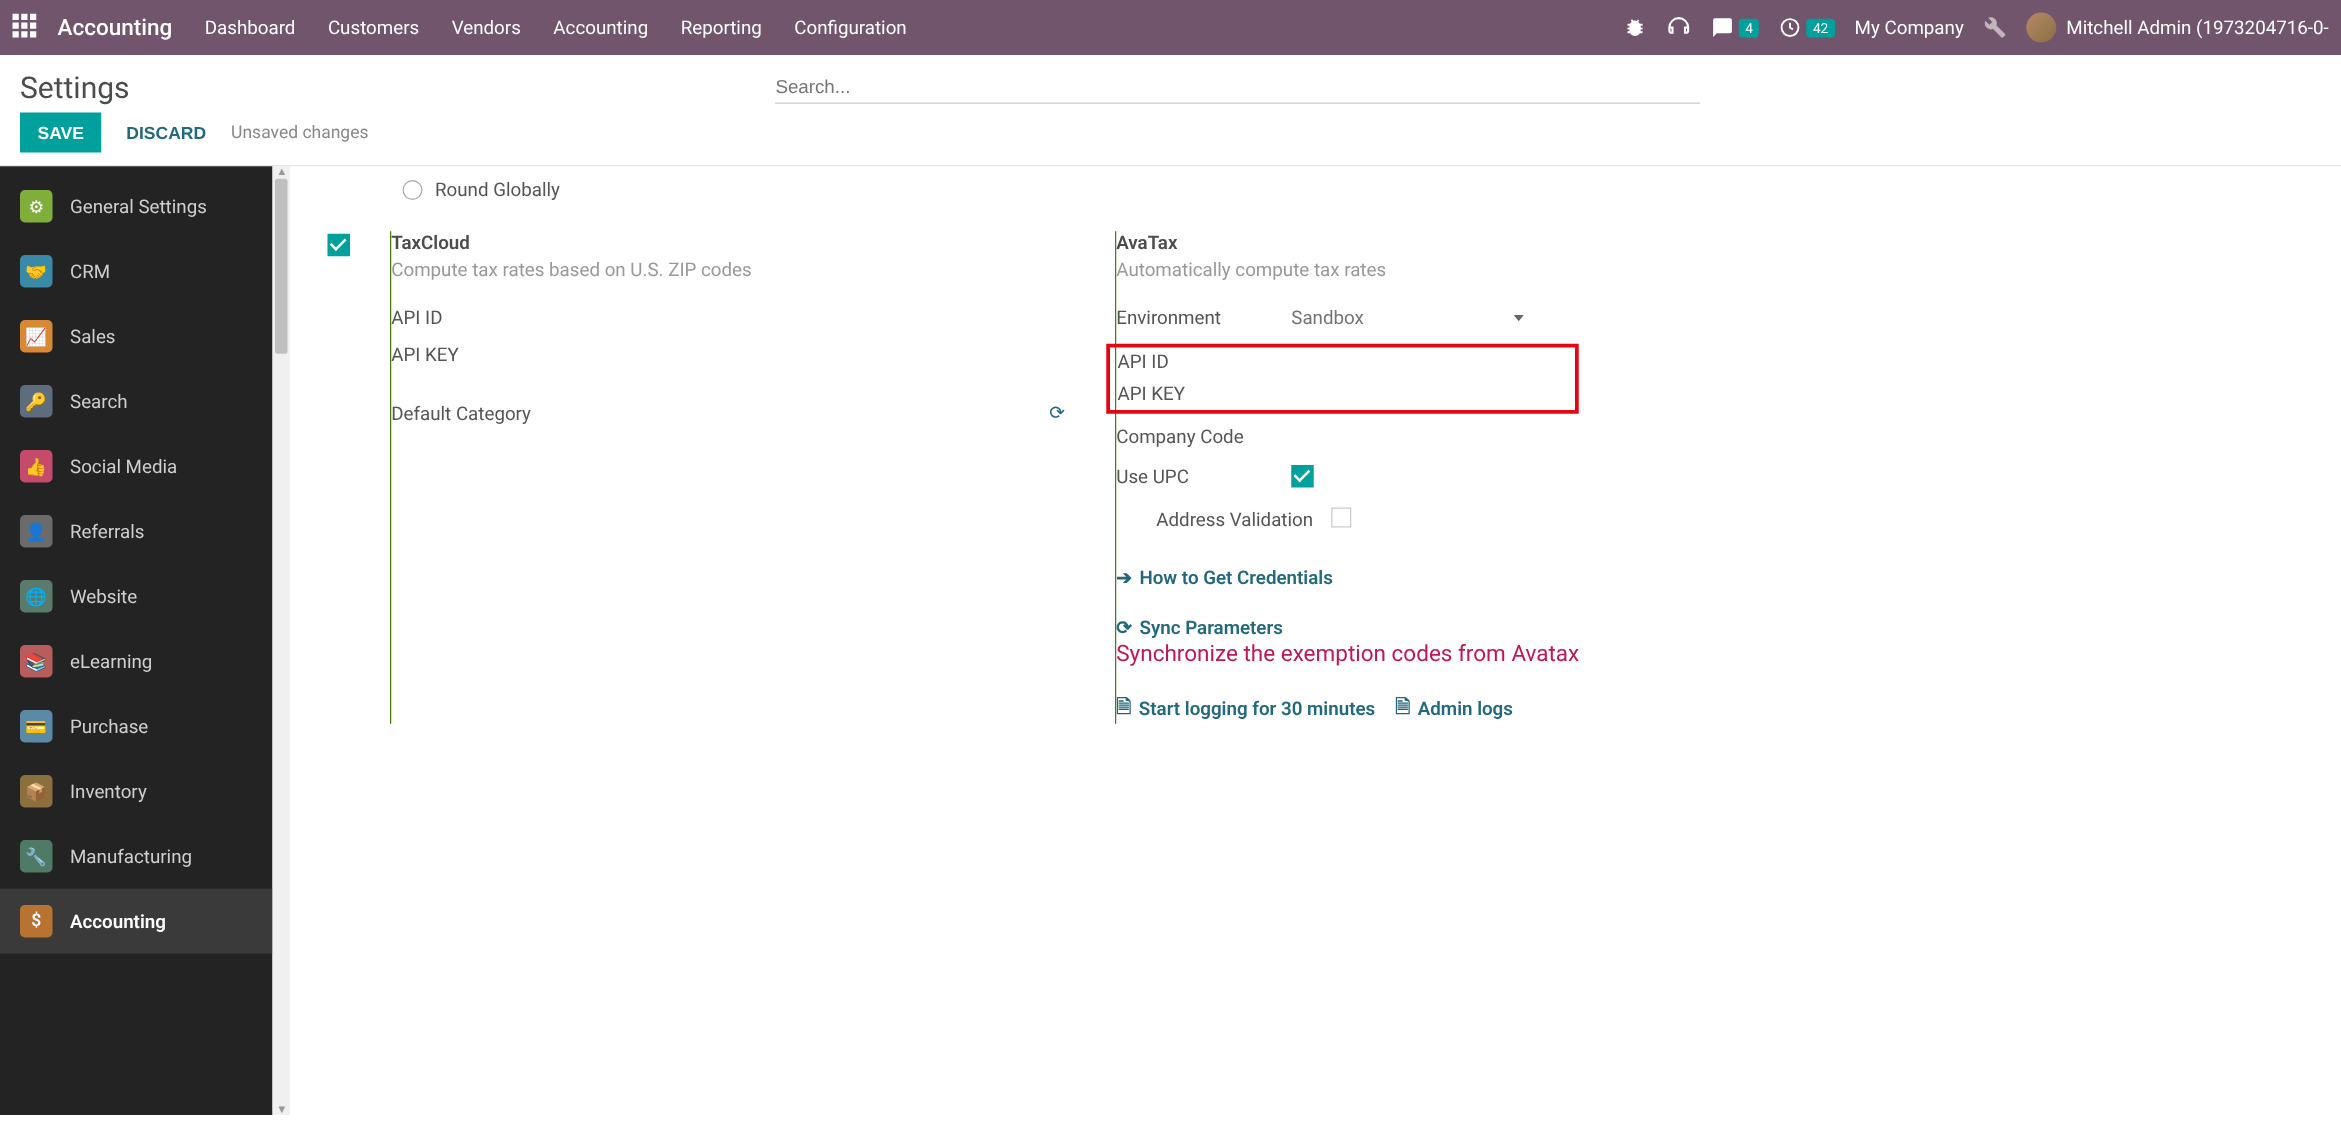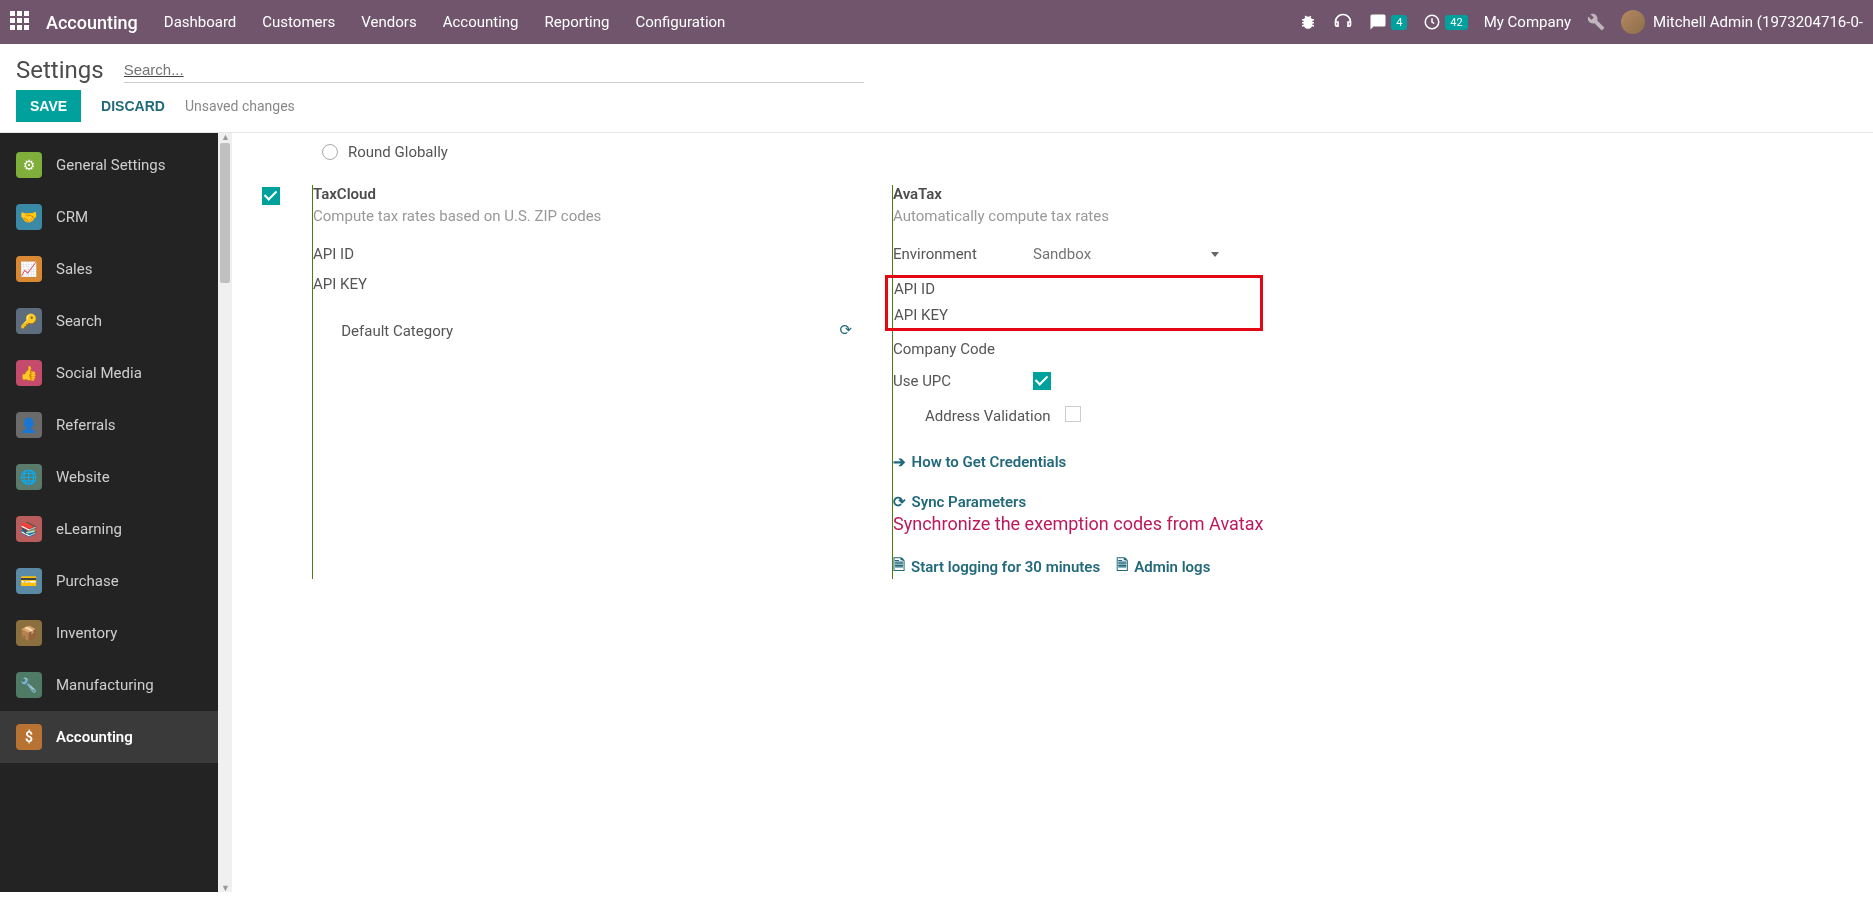--- a/index.html
+++ b/index.html
@@ -19,21 +19,21 @@
 .navbar .avatar { width: 24px; height: 24px; border-radius: 50%; background: linear-gradient(135deg,#b58863,#8b6f47); display:inline-block; }
 .navbar .user { display: flex; align-items: center; gap: 8px; cursor: pointer; font-size: 15px; white-space: nowrap; }
 
 
 .header { padding: 12px 16px 10px 16px; display: flex; align-items: center; gap: 0; border-bottom: 1px solid #e6e6e6; flex-wrap: wrap; }
 .header h1 { font-size: 24px; font-weight: 400; color: #4c4c4c; width: 100%; margin-bottom: 4px; }
 .header .actions { display: flex; align-items: center; gap: 20px; margin-top: 6px; }
 .header .btn-save { background: #00A09D; color: #fff; border: none; padding: 8px 14px; font-weight: 600; font-size: 14px; cursor: pointer; }
 .header .btn-discard { background: none; border: none; color: #21697B; font-weight: 600; font-size: 14px; cursor: pointer; }
 .header .unsaved { color: #888; font-size: 14px; }
-.header .search-wrap { flex:1; display:flex; justify-content:flex-start;text-decoration:underline; }
+.header .search-wrap { flex:1; display:flex; justify-content:center; }
 .header .search { border: none; border-bottom: 1px solid #ccc; font-size: 15px; padding: 4px 0; width: 740px; outline: none; color: #888; }
 .header .row1 { display:flex; width:100%; align-items:center; gap:20px; }
 
 
 .body { display: flex; height: calc(100vh - 44px - 94px); }
 .sidebar-wrap { display:flex; }
 .sidebar { width: 218px; background: #232323; color: #ddd; overflow-y: auto; padding-top: 6px; }
 .sidebar .item { display: flex; align-items: center; gap: 14px; padding: 13px 16px; cursor: pointer; font-size: 15px; color: #cfcfcf; }
 .sidebar .item.active { background: #3a3a3a; color: #fff; font-weight: 600; }
 .sidebar .icon { width: 26px; height: 26px; border-radius: 4px; display: flex; align-items: center; justify-content: center; font-size: 14px; color: #fff; flex-shrink: 0; }
@@ -222,21 +222,21 @@
           <div class="setting-desc">Compute tax rates based on U.S. ZIP codes</div>
           <div class="field-row">
               <span class="label">API ID</span>
               <span class="value"></span>
             </div>
           <div class="field-row" style="margin-bottom:28px;">
               <span class="label">API KEY</span>
               <span class="value"></span>
             </div>
           <div class="field-row">
-            <span class="label" style="line-height:1.4;text-align:right;">Default Category</span>
+            <span class="label" style="line-height:1.4;">Default Category</span>
             <span class="value" style="text-align:right;"><span class="refresh-icn">⟳</span></span>
           </div>
         </div>
       </div>
 
       <div class="setting-block right">
         <div class="body-col">
           <div class="setting-title">AvaTax</div>
           <div class="setting-desc">Automatically compute tax rates</div>
 

